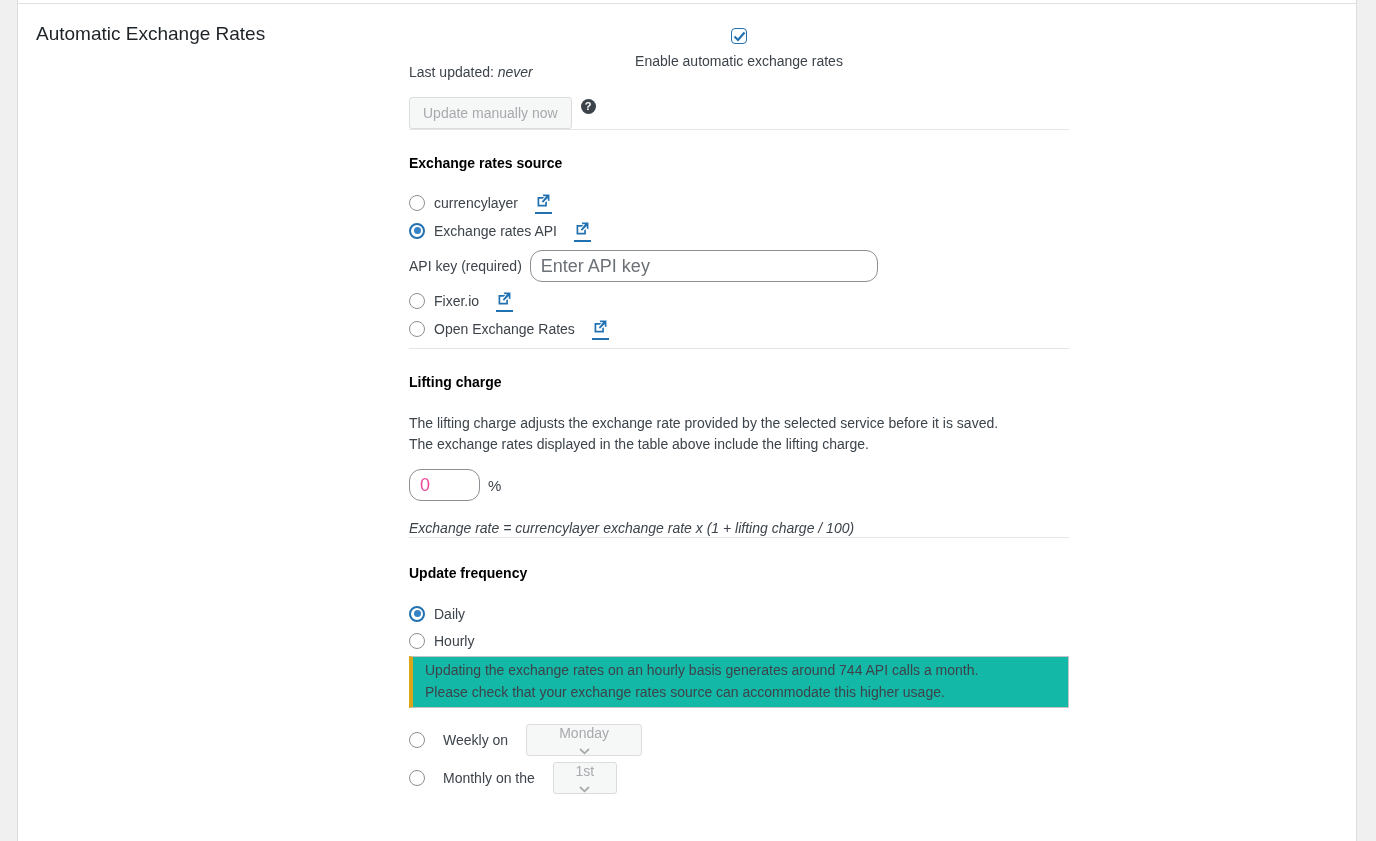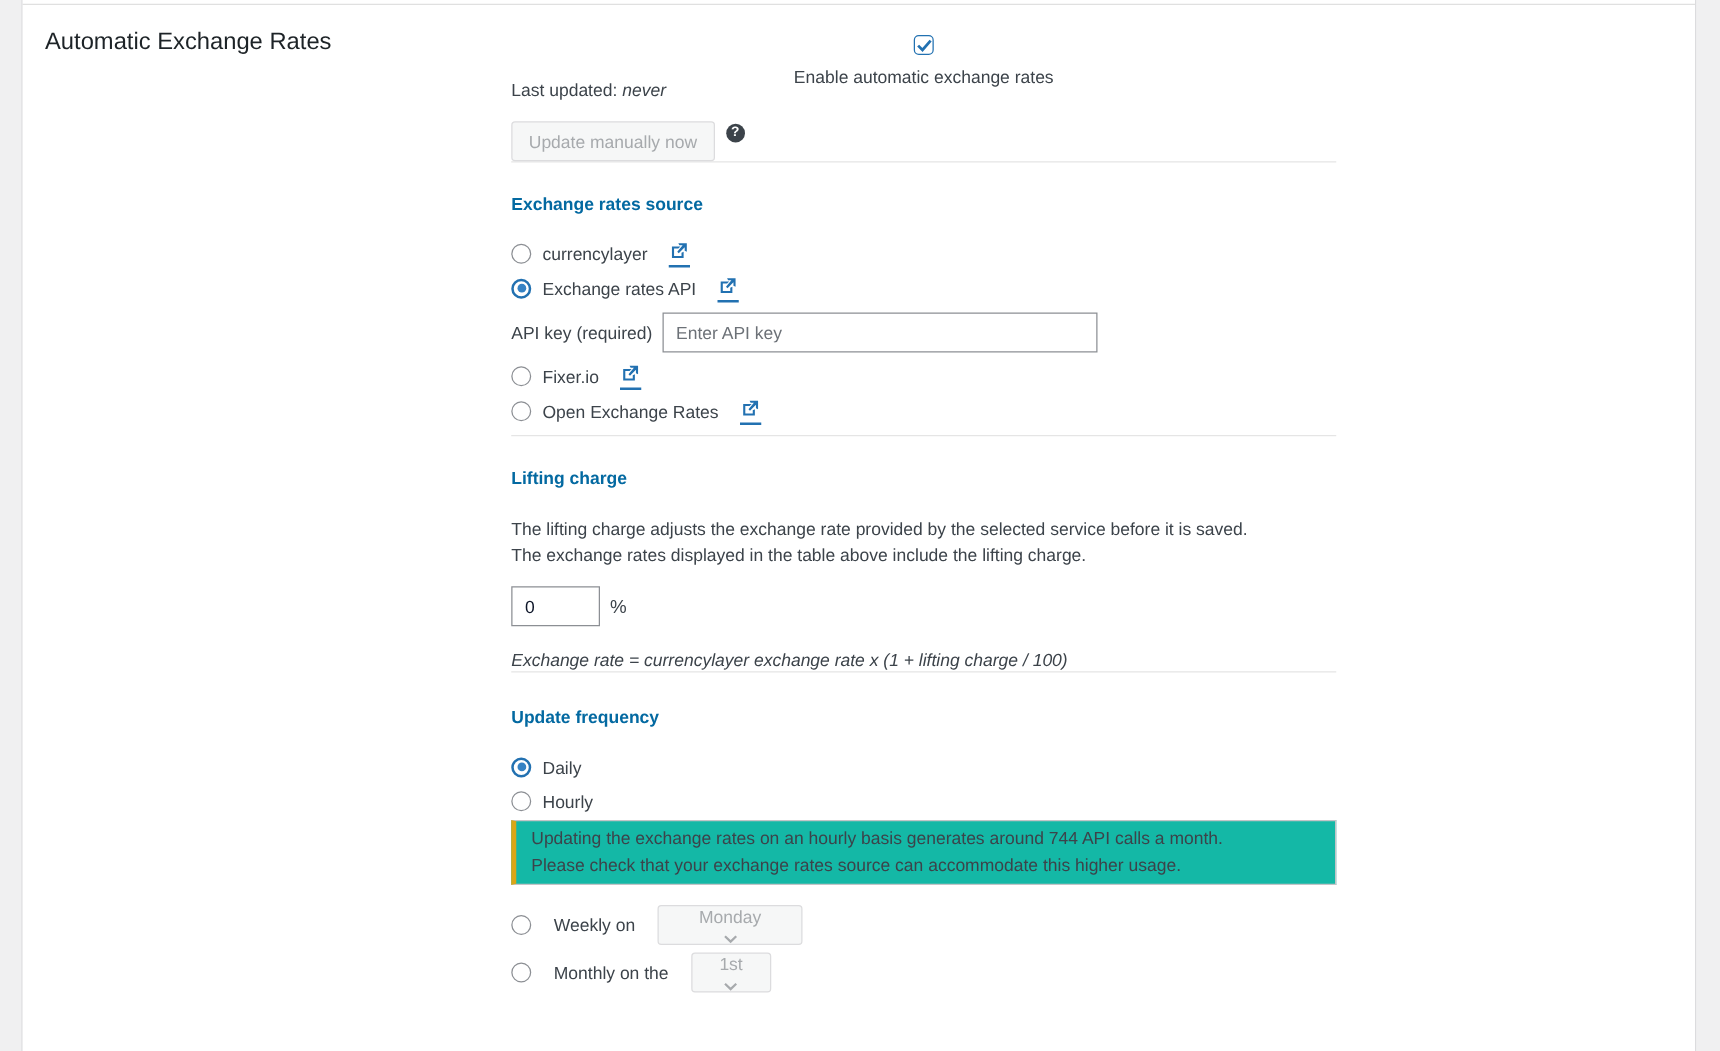--- a/index.html
+++ b/index.html
@@ -57,21 +57,21 @@
     display: inline-flex; align-items: center; justify-content: center;
   }
 
   hr.divider { border: none; border-top: 1px solid #e5e5e5; margin: 0; }
   .d1 { margin-top: 26px; }
   .d2 { margin-top: 28px; }
   .d3 { margin-top: 23px; }
 
   .sub-title {
     margin: 25px 0 0;
-    font-size: 14px; font-weight: 700; color: #0369a1; line-height: 17px;
+    font-size: 14px; font-weight: 700; color: #000000; line-height: 17px;
   }
   .radio-list { margin-top: 22px; }
   .radio-row { display: flex; align-items: center; gap: 9px; height: 17px; margin-bottom: 11px; }
   .radio {
     width: 16px; height: 16px; flex: none;
     border: 1.5px solid #8c8f94; border-radius: 50%; background: #fff;
   }
   .radio.checked {
     border: 2.5px solid #2271b1;
     display: flex; align-items: center; justify-content: center;
@@ -80,22 +80,22 @@
 
   .ext-link {
     display: inline-block; margin-left: 8px;
     border-bottom: 2px solid #2271b1; padding-bottom: 3px;
     line-height: 0; cursor: pointer;
   }
   .ext-link svg { display: block; }
 
   .api-key-row { margin: 4px 0 10px; display: flex; align-items: center; gap: 8px; height: 32px; }
   .text-input {
-    height: 32px; border: 1px solid #8c8f94; border-radius: 0;
-    padding: 0 10px; font-size: 14px; color: #0f172a; background: #fff;
+    height: 32px; border: 1px solid #8c8f94; border-radius: 12px;
+    padding: 0 10px; font-size: 18px; color: #ec4899; background: #fff;
     font-family: "Liberation Sans", sans-serif; outline: none;
   }
   .text-input::placeholder { color: #6c7177; opacity: 1; }
   .api-key-input { width: 348px; }
 
   .para { margin-top: 22px; line-height: 21px; white-space: pre-line; }
   .lift-row { margin-top: 14px; display: flex; align-items: center; gap: 8px; height: 32px; }
   .lift-input { width: 71px; }
   .unit { font-size: 15px; }
   .formula { margin-top: 19px; line-height: 17px; font-style: italic; }

